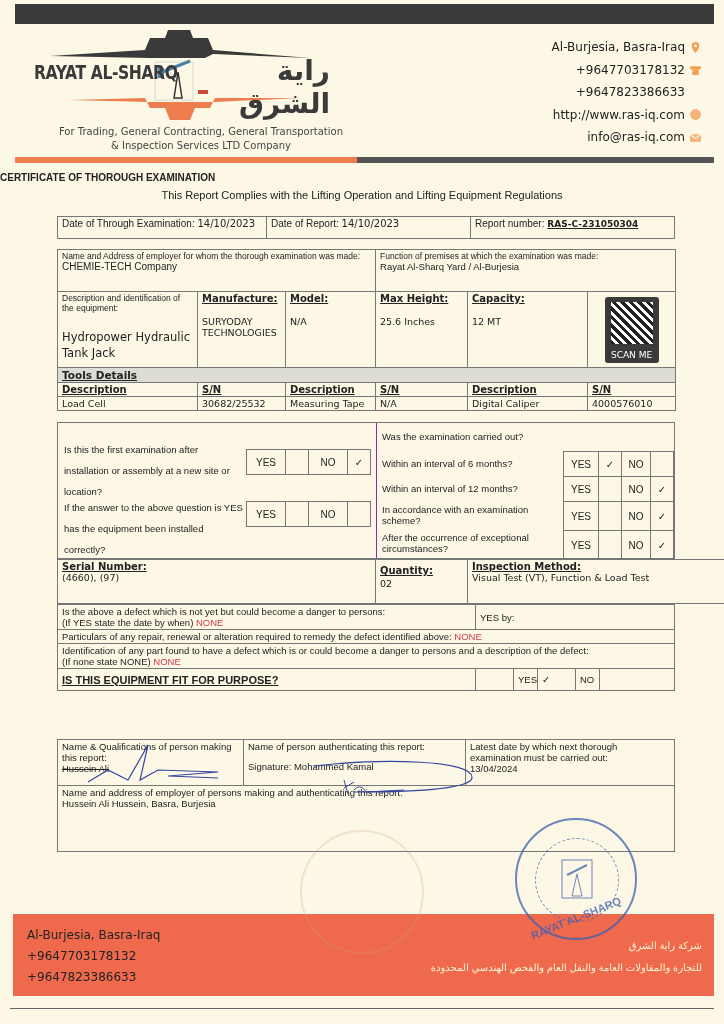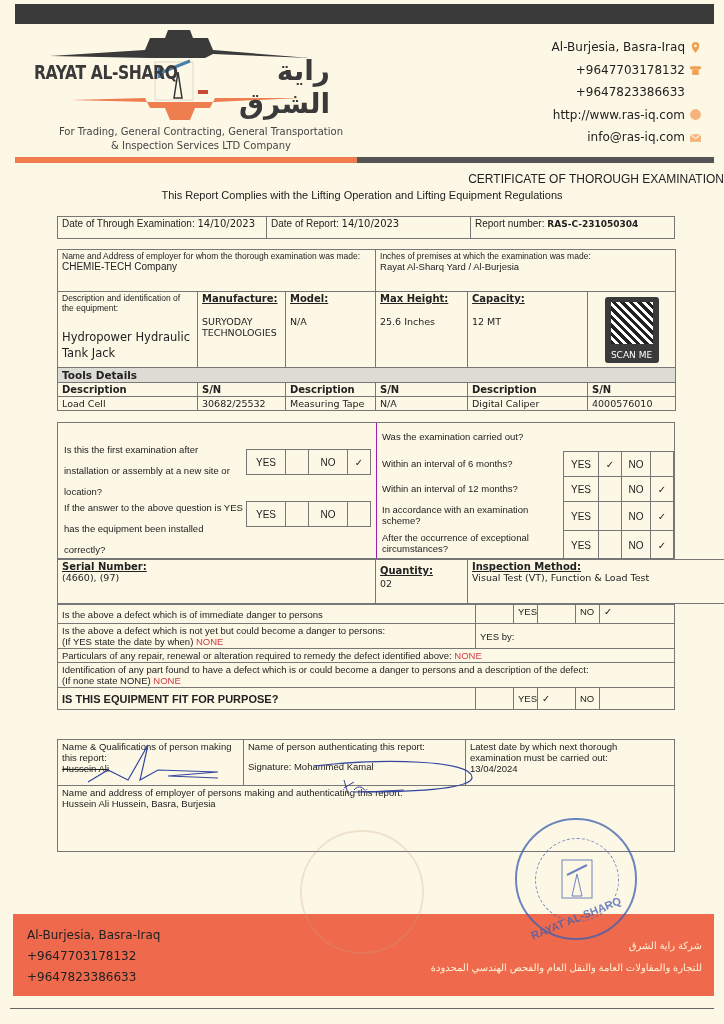--- a/index.html
+++ b/index.html
@@ -12,26 +12,26 @@
              font-size:19px; letter-spacing:-0.5px; color:#3a3a3a; transform:scaleX(0.82); transform-origin:left; }
   .logo-ar { position:absolute; left:185px; top:26px; font-family:"DejaVu Sans", sans-serif; font-weight:bold;
              font-size:28px; color:#3a3a3a; direction:rtl; }
   .tagline { left:30px; top:125px; width:300px; text-align:center; font-size:10px; color:#444; line-height:14px;
              font-family:"DejaVu Sans", sans-serif;margin-left:21px; }
   .orange-rule { left:15px; top:157px; width:342px; height:6px; background:#ee7d4f; }
   .dark-rule { left:357px; top:157px; width:357px; height:6px; background:#555; }
   .contacts { right:22px; top:36px; text-align:right; font-size:12px; line-height:22.5px; color:#222; }
   .contacts .row { display:flex; justify-content:flex-end; align-items:center; gap:4px; }
   .contacts .ico { width:13px; height:13px; display:inline-block; }
-  .cert-title { left:0; top:172px; width:724px; text-align:right; font-weight:normal; font-size:12px; color:#222; }
+  .cert-title { left:0; top:172px; width:724px; text-align:left; font-weight:bold; font-size:10px; color:#222; }
   .cert-sub { left:0; top:189px; width:724px; text-align:center; font-size:11px; color:#222; }
   table.g { border-collapse:collapse; position:absolute; font-size:9.5px; color:#222; }
   table.g td { border:1px solid #777; padding:1px 4px; vertical-align:top; }
   .hdr-row td { height:19px; vertical-align:middle; font-size:10px; }
-  .bold { font-weight:bold; }
+  .bold { font-weight:bold;text-decoration:underline; }
   .u { text-decoration:underline; font-weight:bold; font-size:10px; }
   .cal { font-family:"DejaVu Sans", sans-serif; }
   .center { text-align:left; }
   .grey { background:#dcdcd4; }
   .red { color:#d23a4a; }
   .green { color:#3f7f2a; }
   .yn { border-collapse:collapse; font-size:10px; }
   .yn td { border:1px solid #777; height:24px; text-align:center; vertical-align:middle; padding:0; }
   .qr { width:54px; height:66px; background:#3a3a3a; border-radius:3px; margin:auto; position:relative; }
   .qr .code { position:absolute; left:6px; top:5px; width:42px; height:42px; background:#fff; }
@@ -129,21 +129,21 @@
       <col style="width:120px">
       <col style="width:88px">
     </colgroup>
   <tbody>
       <tr style="height:42px">
     <td colspan="3">
       <div style="font-size:8.5px">Name and Address of employer for whom the thorough examination was made:</div>
       <div style="font-size:10px">CHEMIE-TECH Company</div>
     </td>
     <td colspan="3">
-      <div style="font-size:8.5px">Inches of premises at which the examination was made:</div>
+      <div style="font-size:8.5px">Function of premises at which the examination was made:</div>
       <div style="font-size:9.5px">Rayat Al-Sharq Yard / Al-Burjesia</div>
     </td>
   </tr>
   <tr style="height:76px">
     <td>
       <div style="font-size:8.5px;line-height:10px">Description and identification of the equipment:</div>
       <div class="cal" style="font-size:11.5px;margin-top:16px;line-height:16px">Hydropower Hydraulic Tank Jack</div>
     </td>
     <td>
       <div class="u cal">Manufacture:</div>
@@ -279,28 +279,20 @@
 <table class="g" style="left:57px;top:604px;width:618px;table-layout:fixed;">
   <colgroup>
       <col style="width:418px">
       <col style="width:38px">
       <col style="width:24px">
       <col style="width:38px">
       <col style="width:24px">
       <col>
     </colgroup>
   <tbody>
-      <tr style="height:19px">
-    <td colspan="1" style="vertical-align:middle">Is the above a defect which is of immediate danger to persons</td>
-    <td colspan="1" style="border-right:none"></td>
-    <td class="center">YES</td>
-    <td></td>
-    <td class="center">NO</td>
-    <td class="center">✓</td>
-  </tr>
   <tr style="height:24px">
     <td style="line-height:11px">
       <div>Is the above a defect which is not yet but could become a danger to persons:</div>
       <div><span>(If YES state the date by when)</span> <span class="red">NONE</span></div>
     </td>
     <td colspan="5" style="vertical-align:middle">YES by:</td>
   </tr>
   <tr>
     <td colspan="6"><span>Particulars of any repair, renewal or alteration required to remedy the defect identified above:</span> <span class="red">NONE</span></td>
   </tr>

